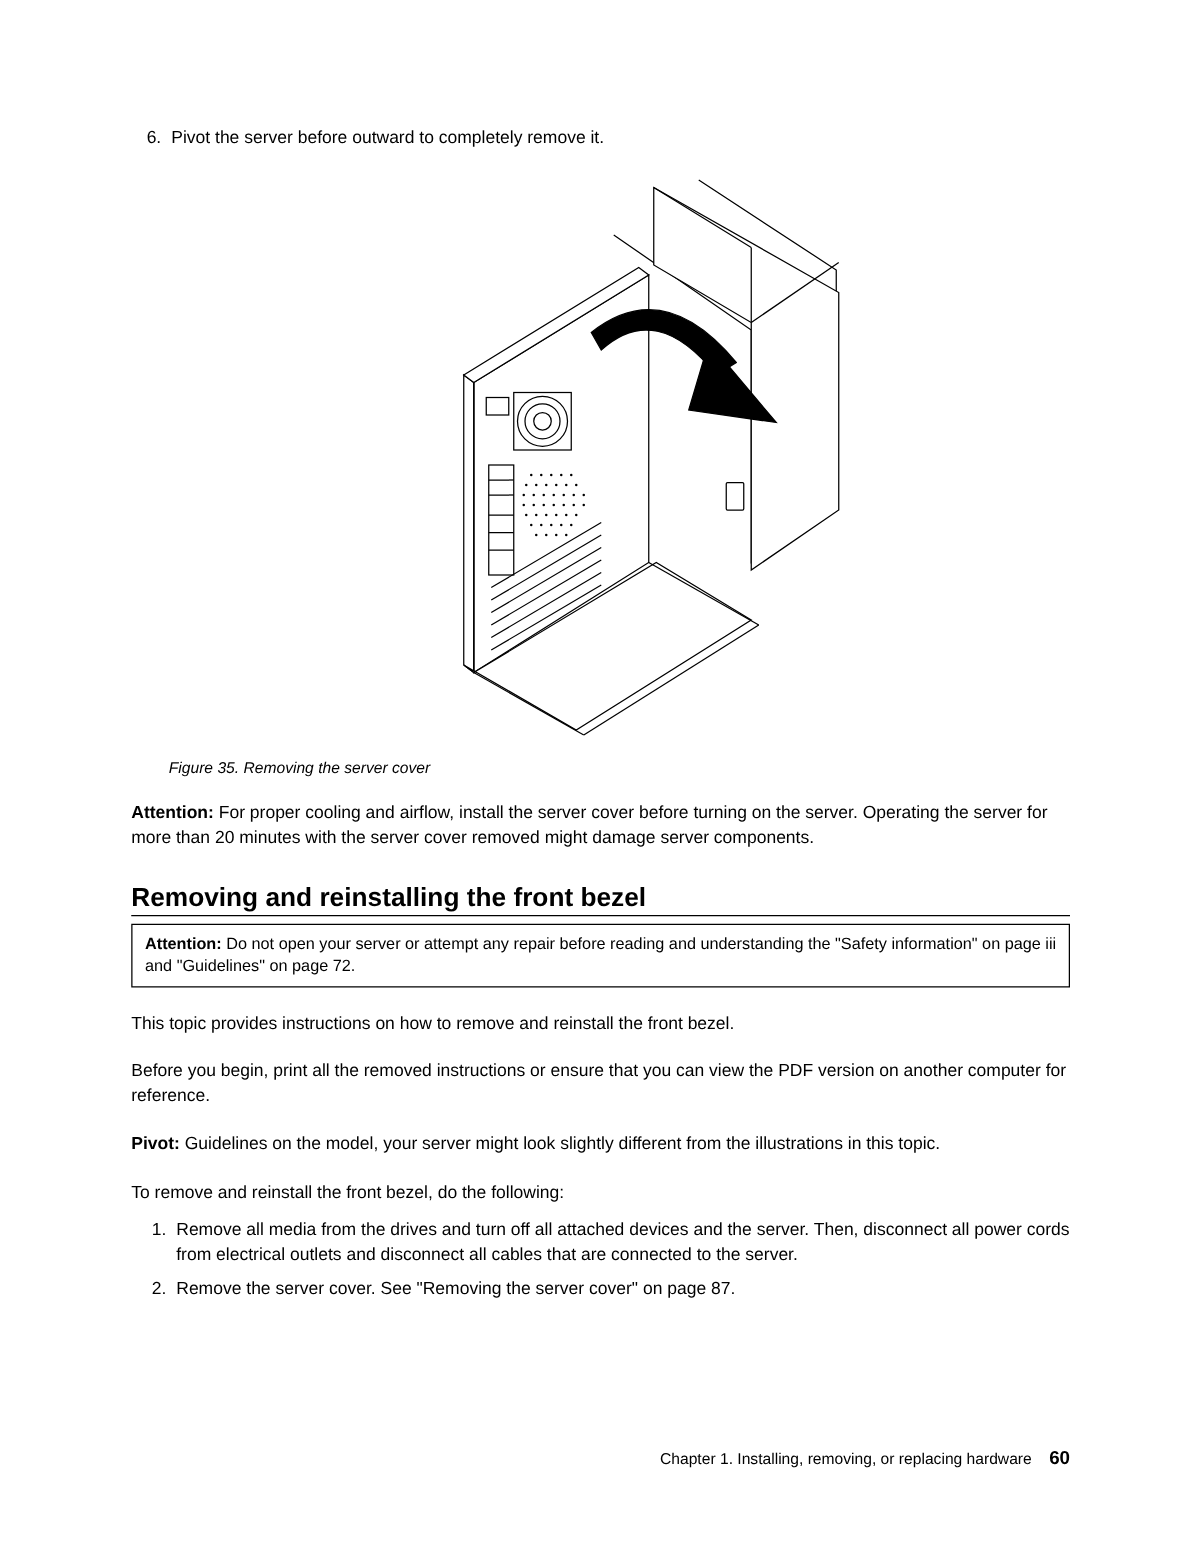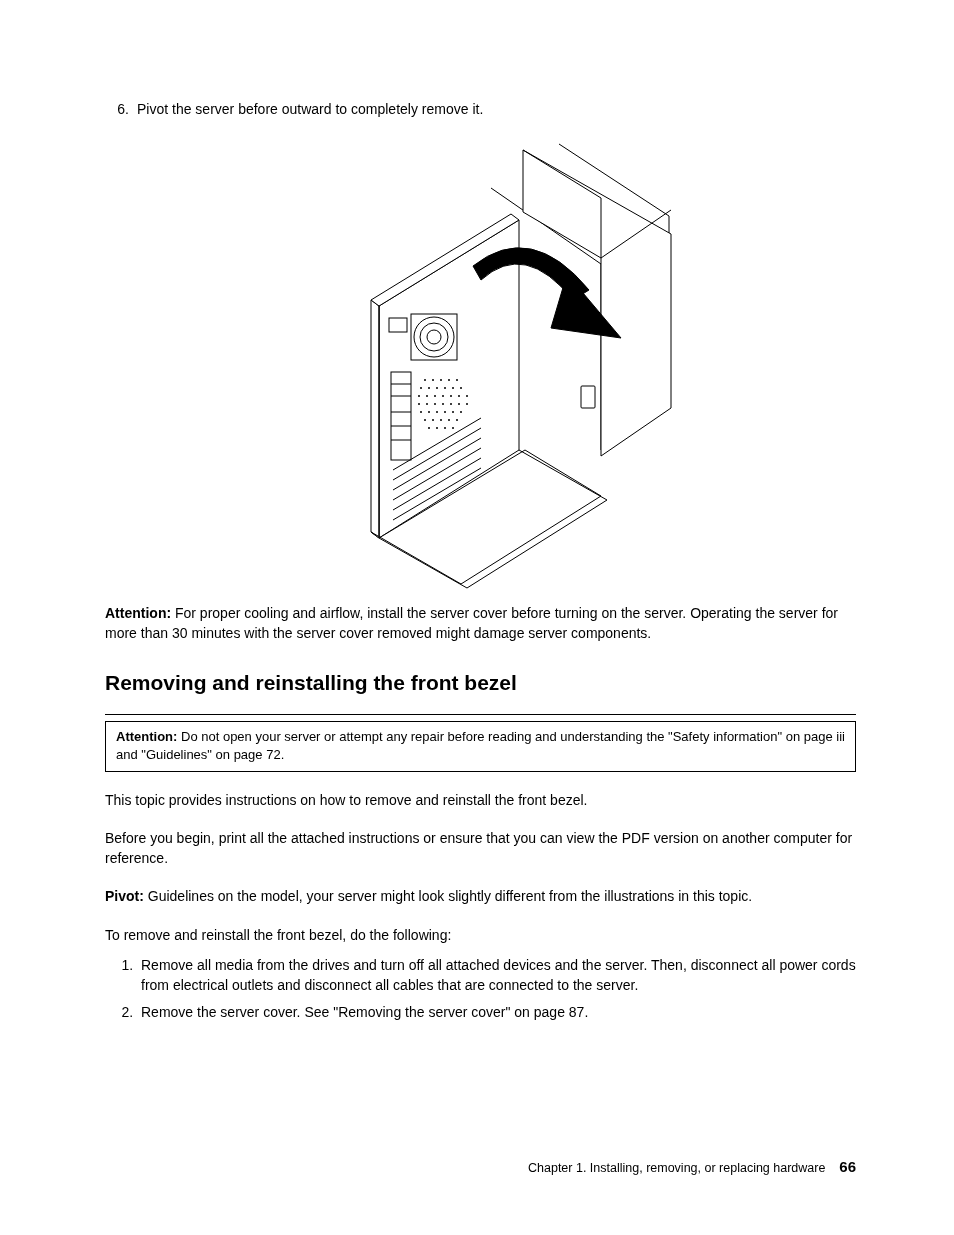--- a/index.html
+++ b/index.html
@@ -45,21 +45,21 @@
   .fig-num { font-style: italic; }
   .para {
     line-height: 1.45;
     margin: 0 0 18px 0;
   }
   .bold { font-weight: bold; }
   h2.section-title {
     font-size: 21px;
     font-weight: bold;
     margin: 28px 0 0 0;
-    padding-bottom: 19px;
+    padding-bottom: 1px;
     border-bottom: 1px solid #000;
   }
   .attention-box {
     border: 1px solid #000;
     padding: 6px 10px;
     margin: 6px 0 18px 0;
     font-size: 13px;
     line-height: 1.4;
   }
   ol.steps {
@@ -178,46 +178,51 @@
         <line x1="122" y1="380" x2="210" y2="328"></line>
 
         <g fill="#000" stroke="#000">
           <path d="M 202,126 Q 260,80 318,150 L 302,160 Q 254,100 210,140 Z"></path>
           <polygon points="296,134 350,198 280,188"></polygon>
         </g>
       </g>
     </svg>
   </div>
 
+  <div class="figure-caption">
+    <span class="fig-num">Figure 35.</span>
+    <span> </span>
+    <span>Removing the server cover</span>
+  </div>
 
   <p class="para">
-    <span class="bold">Attention:</span><span> For proper cooling and airflow, install the server cover before turning on the server. Operating the server for more than 30 minutes with the server cover removed might damage server components.</span>
+    <span class="bold">Attention:</span><span> For proper cooling and airflow, install the server cover before turning on the server. Operating the server for more than 20 minutes with the server cover removed might damage server components.</span>
   </p>
 
 
   <h2 class="section-title">Removing and reinstalling the front bezel</h2>
 
   <div class="attention-box">
     <span class="bold">Attention:</span><span> Do not open your server or attempt any repair before reading and understanding the "Safety information" on page iii and "Guidelines" on page 72.</span>
   </div>
 
   <p class="para">This topic provides instructions on how to remove and reinstall the front bezel.</p>
 
-  <p class="para">Before you begin, print all the attached instructions or ensure that you can view the PDF version on another computer for reference.</p>
+  <p class="para">Before you begin, print all the removed instructions or ensure that you can view the PDF version on another computer for reference.</p>
 
   <p class="para">
     <span class="bold">Pivot:</span><span> Guidelines on the model, your server might look slightly different from the illustrations in this topic.</span>
   </p>
 
   <p class="para" style="margin-bottom:10px;">To remove and reinstall the front bezel, do the following:</p>
 
   <ol class="steps">
     <li>Remove all media from the drives and turn off all attached devices and the server. Then, disconnect all power cords from electrical outlets and disconnect all cables that are connected to the server.</li>
     <li>Remove the server cover. See "Removing the server cover" on page 87.</li>
   </ol>
 
 </div>
 
 <div class="footer">
   <span>Chapter 1. Installing, removing, or replacing hardware</span>
   &nbsp;&nbsp;
-  <span class="pagenum">66</span>
+  <span class="pagenum">60</span>
 </div>
 
 </body></html>

